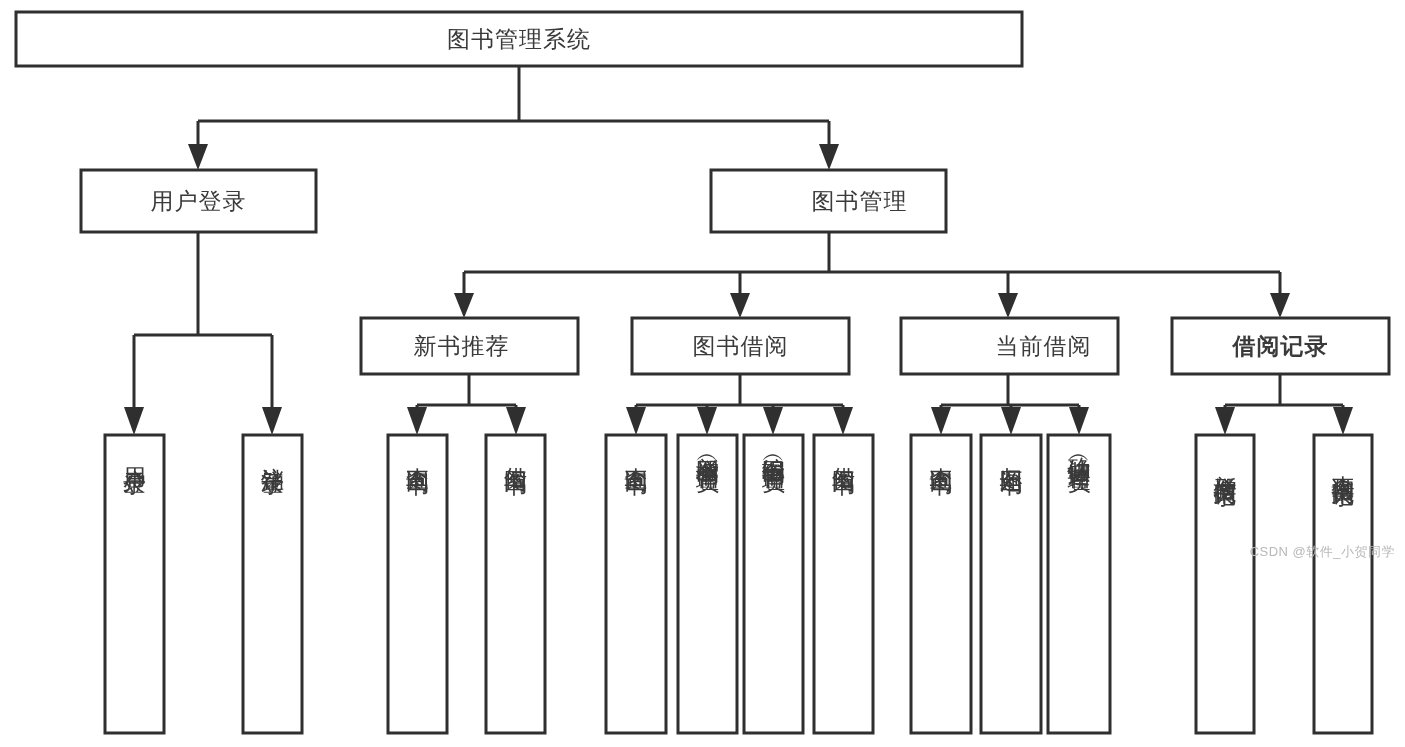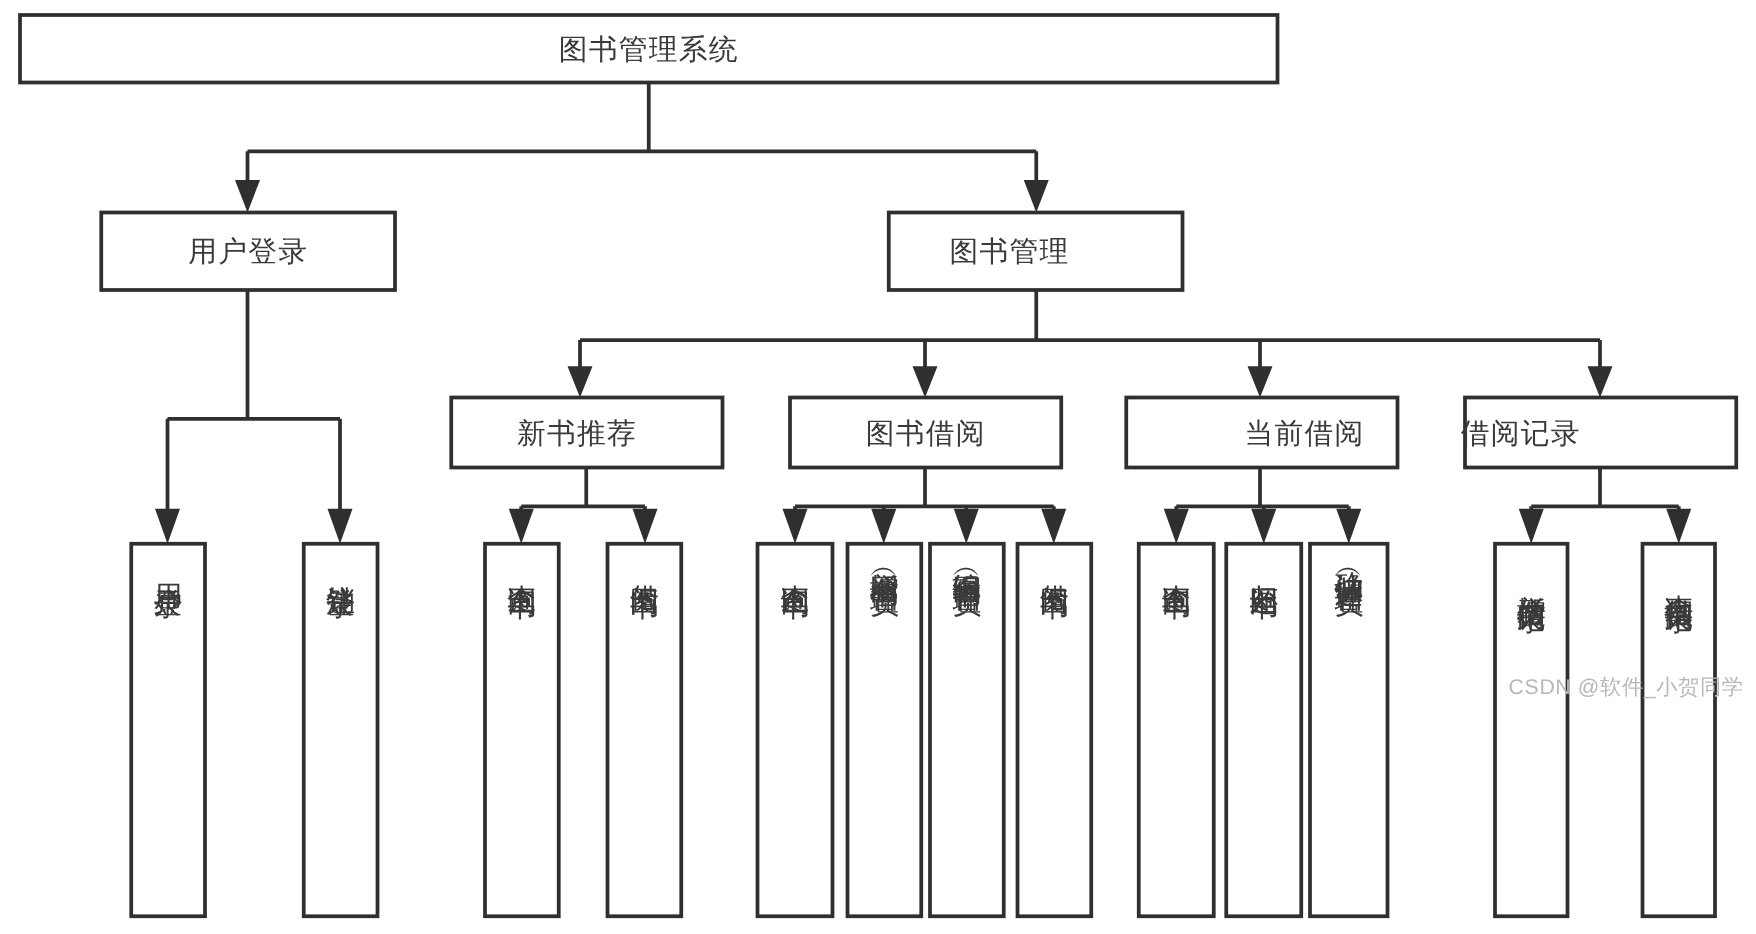--- a/index.html
+++ b/index.html
@@ -65,21 +65,21 @@
     line-height: 1;
     pointer-events: none;
     padding-top: 14px;
     box-sizing: border-box;
   }
   .watermark {
     position: absolute;
     right: 10px;
     bottom: 6px;
     color: #b8b8b8;
-    font-size: 17px;
+    font-size: 13px;
     letter-spacing: 0.5px;
     white-space: nowrap;
   }
 </style>
 </head>
 <body>
 
 <div id="diagram-root">
 
   <svg id="flow-svg" viewBox="0 0 1405 747">
@@ -168,26 +168,26 @@
     <path class="connector" d="M 1225 405 L 1343 405"></path>
     <path class="connector" d="M 1225 405 L 1225 410"></path>
     <polygon class="arrow-head" points="1215,407 1235,407 1225,435"></polygon>
     <path class="connector" d="M 1343 405 L 1343 410"></path>
     <polygon class="arrow-head" points="1333,407 1353,407 1343,435"></polygon>
   </svg>
 
   <div class="node-label-h" style="left:16px; top:12px; width:1006px; height:54px;">图书管理系统</div>
 
   <div class="node-label-h" style="left:81px; top:170px; width:235px; height:62px;">用户登录</div>
-  <div class="node-label-h" style="left:678px; top:170px; width:235px; height:62px;padding-left:12px;">图书管理</div>
+  <div class="node-label-h" style="left:730px; top:170px; width:235px; height:62px;padding-left:12px;">图书管理</div>
 
   <div class="node-label-h" style="left:353px; top:318px; width:217px; height:56px;">新书推荐</div>
   <div class="node-label-h" style="left:632px; top:318px; width:217px; height:56px;">图书借阅</div>
   <div class="node-label-h" style="left:935px; top:318px; width:217px; height:56px;">当前借阅</div>
-  <div class="node-label-h" style="left:1108px; top:318px; width:217px; height:56px;">借阅记录</div>
+  <div class="node-label-h" style="left:1172px; top:318px; width:217px; height:56px;font-weight:bold;">借阅记录</div>
 
   <div class="node-label-v" style="left:105px; top:435px; width:59px; height:298px;">用户登录</div>
   <div class="node-label-v" style="left:243px; top:435px; width:59px; height:298px;">注销登录</div>
   <div class="node-label-v" style="left:388px; top:435px; width:59px; height:298px;">查询图书</div>
   <div class="node-label-v" style="left:486px; top:435px; width:59px; height:298px;">借阅图书</div>
   <div class="node-label-v" style="left:606px; top:435px; width:60px; height:298px;">查询图书</div>
   <div class="node-label-v" style="left:678px; top:435px; width:59px; height:298px; padding-top:4px;">新增图书（管理员）</div>
   <div class="node-label-v" style="left:744px; top:435px; width:59px; height:298px; padding-top:4px;">编辑图书（管理员）</div>
   <div class="node-label-v" style="left:814px; top:435px; width:59px; height:298px;">借阅图书</div>
   <div class="node-label-v" style="left:911px; top:435px; width:60px; height:298px;">查询图书</div>

